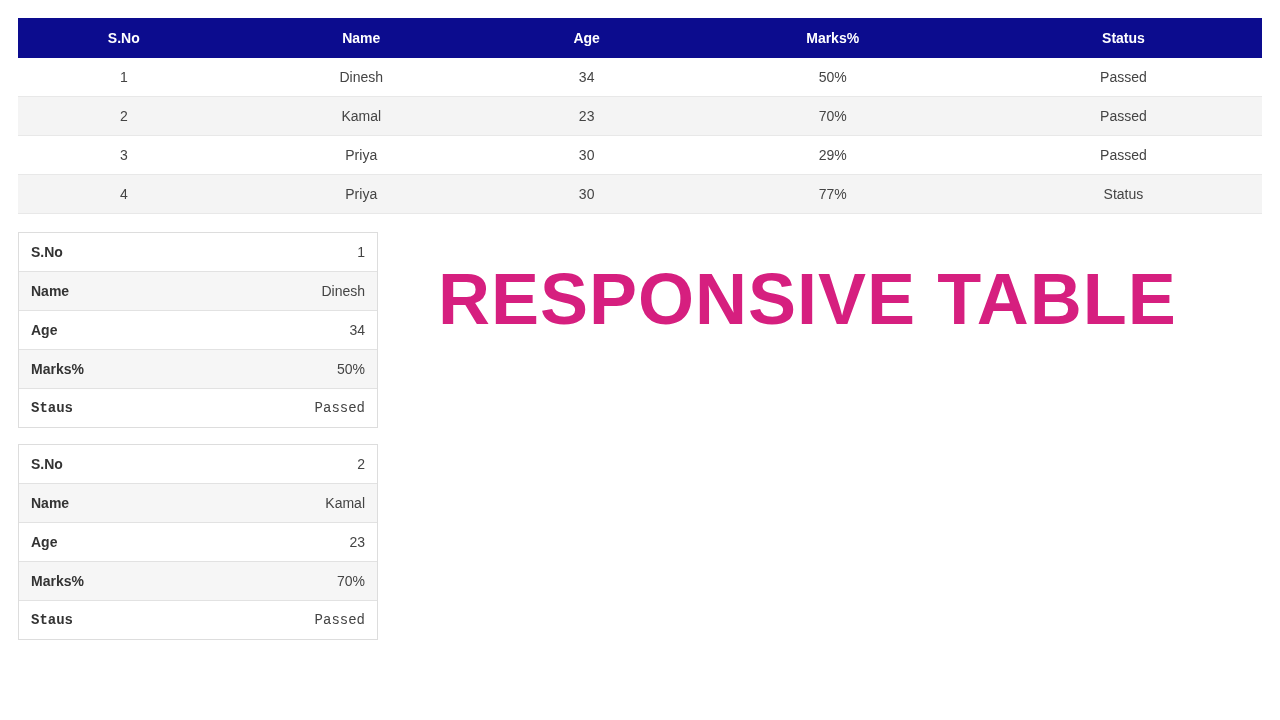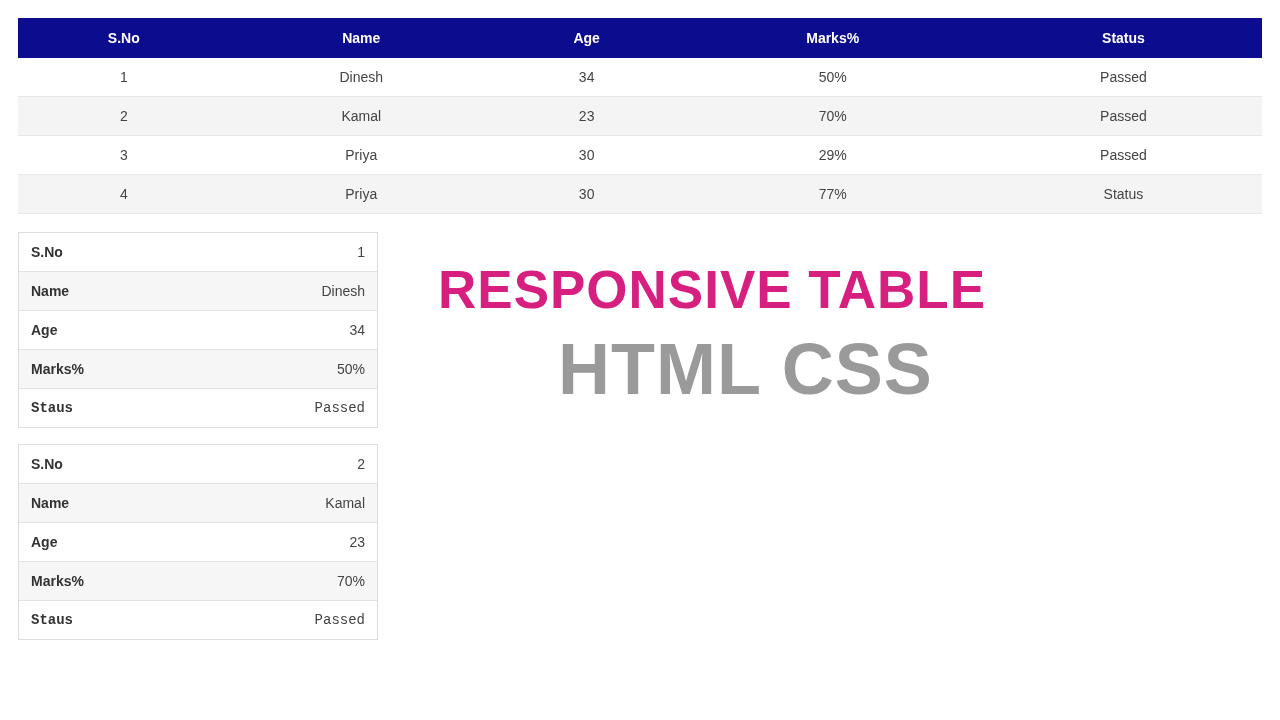--- a/index.html
+++ b/index.html
@@ -65,21 +65,21 @@
   .card-row .lbl { font-weight: bold; color: #333; }
   .card-row .val { color: #444; }
   .headline {
     flex: 1;
     padding-top: 30px;
     padding-left: 30px;
   }
   .headline .t1 {
     color: #d61f7f;
     font-weight: 800;
-    font-size: 53px;
+    font-size: 72px;
     letter-spacing: 1px;
     line-height: 1.05;
   }
   .headline .t2 {
     color: #9a9a9a;
     font-weight: 600;
     font-size: 72px;
     letter-spacing: 1px;
     margin-top: 10px;
     padding-left: 120px;
@@ -176,15 +176,14 @@
       <div class="card-row">
         <span class="lbl">Staus</span>
         <span class="val">Passed</span>
       </div>
     </div>
 
   </div>
 
   <div class="headline">
     <div class="t1">RESPONSIVE TABLE</div>
-    <div class="t2">HTML CSS</div>
   </div>
 </div>
 
 </body></html>

